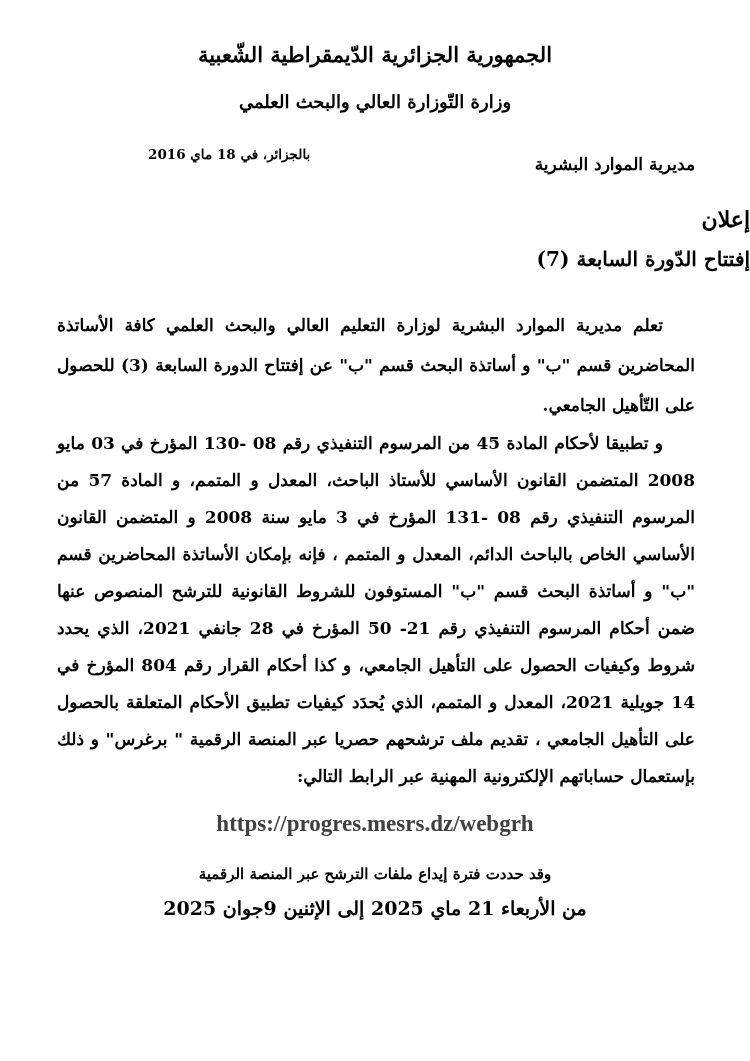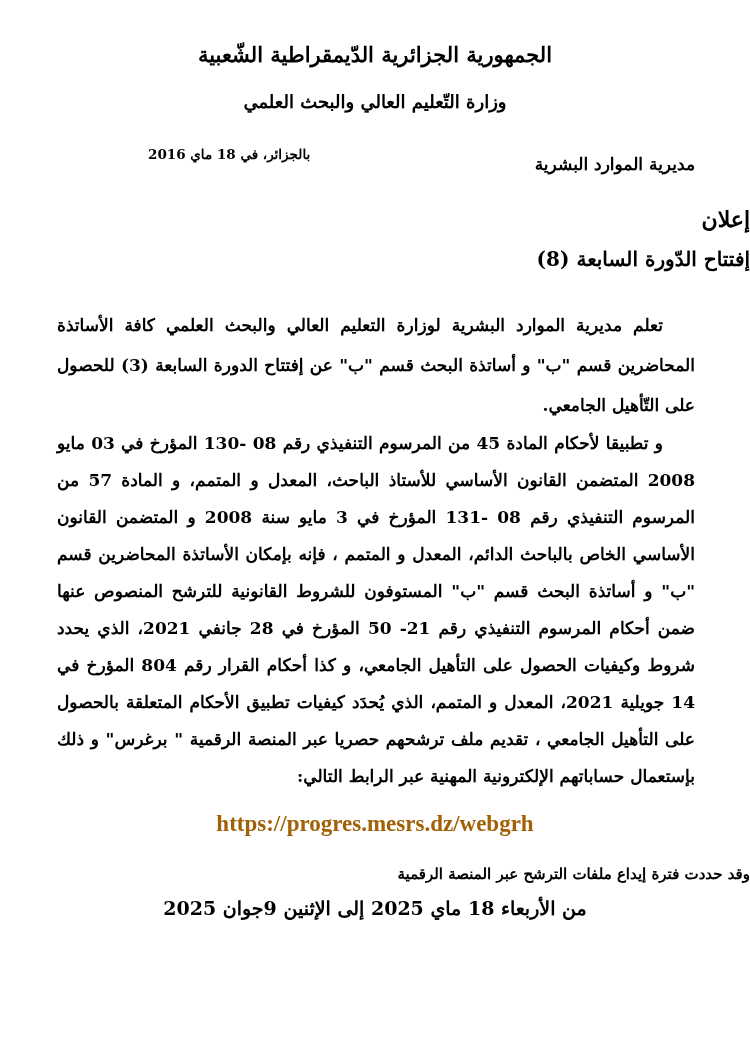--- a/index.html
+++ b/index.html
@@ -75,58 +75,58 @@
   }
   .para2 {
     line-height: 37px;
   }
   .url {
     text-align: center;
     margin-top: 16px;
     font-size: 23px;
     direction: ltr;
     font-family: "Liberation Serif", "DejaVu Serif", serif;
-    color: #a16207;
+    color: #404040;
     text-decoration: none;
     display: block;
   }
   .footer-intro {
-    text-align: right;
+    text-align: center;
     margin-top: 28px;
     font-size: 15px;
   }
   .footer-dates {
     text-align: center;
     margin-top: 14px;
     font-size: 19px;
   }
 </style>
 </head>
 <body>
 
 <div class="page">
 
   <div class="header-center">
     <div class="republic">الجمهورية الجزائرية الدّيمقراطية الشّعبية</div>
-    <div class="ministry">وزارة التّعليم العالي والبحث العلمي</div>
+    <div class="ministry">وزارة التّوزارة العالي والبحث العلمي</div>
   </div>
 
   <div class="date-row">
     <span class="directorate">مديرية الموارد البشرية</span>
     <span class="place-date">بالجزائر، في 18 ماي 2016</span>
   </div>
 
   <div class="title-block">
     <div class="title1">إعلان</div>
-    <div class="title2">إفتتاح الدّورة السابعة (8)</div>
+    <div class="title2">إفتتاح الدّورة السابعة (7)</div>
   </div>
 
   <p class="para para1">تعلم مديرية الموارد البشرية لوزارة التعليم العالي والبحث العلمي كافة الأساتذة المحاضرين قسم "ب" و أساتذة البحث قسم "ب" عن إفتتاح الدورة السابعة (3) للحصول على التّأهيل الجامعي.</p>
 
   <p class="para para2">و تطبيقا لأحكام المادة 45 من المرسوم التنفيذي رقم 08 -130 المؤرخ في 03 مايو 2008 المتضمن القانون الأساسي للأستاذ الباحث، المعدل و المتمم، و المادة 57 من المرسوم التنفيذي رقم 08 -131 المؤرخ في 3 مايو سنة 2008 و المتضمن القانون الأساسي الخاص بالباحث الدائم، المعدل و المتمم ، فإنه بإمكان الأساتذة المحاضرين قسم "ب" و أساتذة البحث قسم "ب" المستوفون للشروط القانونية للترشح المنصوص عنها ضمن أحكام المرسوم التنفيذي رقم 21- 50 المؤرخ في 28 جانفي 2021، الذي يحدد شروط وكيفيات الحصول على التأهيل الجامعي، و كذا أحكام القرار رقم 804 المؤرخ في 14 جويلية 2021، المعدل و المتمم، الذي يُحدَد كيفيات تطبيق الأحكام المتعلقة بالحصول على التأهيل الجامعي ، تقديم ملف ترشحهم حصريا عبر المنصة الرقمية " برغرس" و ذلك بإستعمال حساباتهم الإلكترونية المهنية عبر الرابط التالي:</p>
 
   <a class="url" dir="ltr">https://progres.mesrs.dz/webgrh</a>
 
   <div class="footer-intro">وقد حددت فترة إيداع ملفات الترشح عبر المنصة الرقمية</div>
 
-  <div class="footer-dates">من الأربعاء 18 ماي 2025 إلى الإثنين 9جوان 2025</div>
+  <div class="footer-dates">من الأربعاء 21 ماي 2025 إلى الإثنين 9جوان 2025</div>
 
 </div>
 
 </body></html>

